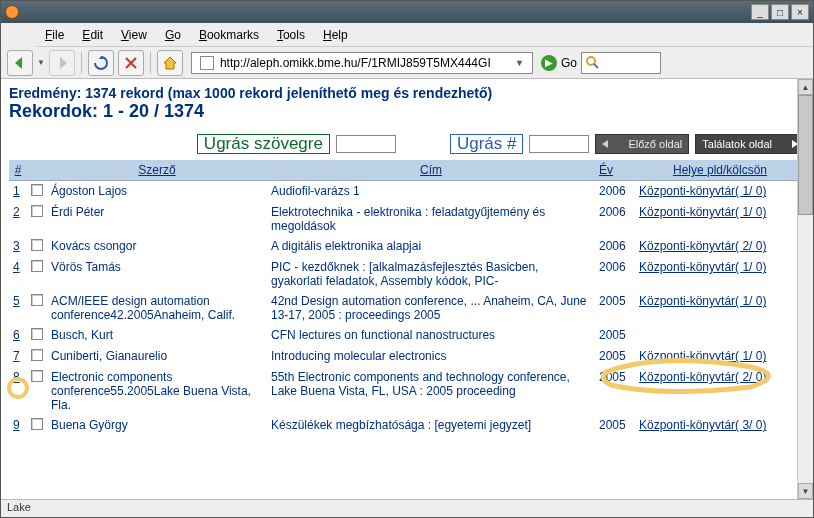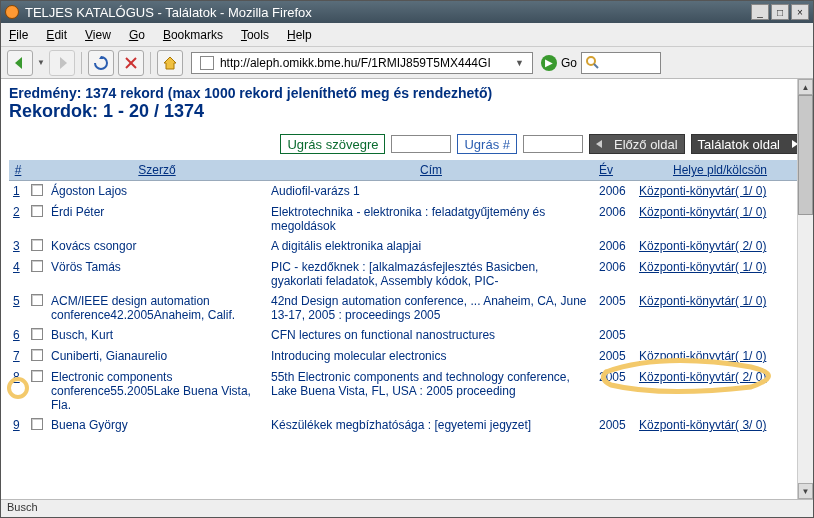--- a/index.html
+++ b/index.html
@@ -2,40 +2,40 @@
 <html><head>
 <meta charset="utf-8">
 <style>
   * { box-sizing: border-box; }
   body { margin: 0; font-family: Arial, sans-serif; font-size: 12px; background: #c0c0c0; }
   .window { width: 814px; height: 518px; background: #eeeeee; border: 1px solid #555; display: flex; flex-direction: column; }
   .titlebar { background: linear-gradient(#5a6d7a, #3e4f5c); color: #fff; height: 22px; display: flex; align-items: center; padding: 0 4px; font-size: 13px; }
   .titlebar-icon { width: 14px; height: 14px; background: #ff9933; border-radius: 50%; margin-right: 6px; border:1px solid #884400;}
   .titlebar-spacer { flex: 1; }
   .win-btn { width: 18px; height: 16px; background: #ddd; border: 1px solid #888; margin-left: 2px; display:flex;align-items:center;justify-content:center;font-size:10px;color:#222;}
-  .menubar { background: #eeeeee; height: 24px; display: flex; align-items: center; padding: 0 8px; border-bottom: 1px solid #ccc; }
+  .menubar { background: #eeeeee; height: 24px; display: flex; align-items: center; padding: 0 8px; border-bottom: 1px solid #ccc; margin-left: 36px; }
   .menu-item { margin-right: 18px; color: #000; }
   .menu-item u { text-decoration: underline; }
   .toolbar { height: 32px; display: flex; align-items: center; padding: 2px 6px; border-bottom: 1px solid #bbb; background:#eee; gap:4px;}
   .tbtn { width: 26px; height: 26px; border:1px solid #aaa; border-radius:3px; display:flex;align-items:center;justify-content:center; background:#f4f4f4;}
   .sep { width:1px; height:22px; background:#bbb; margin:0 2px;}
   .urlbox { flex:0 0 342px; height:22px; border:1px solid #888; background:#fff; display:flex; align-items:center; padding:0 8px; margin:0 4px;}
   .urlbox .pageicon{width:14px;height:14px;border:1px solid #888;background:#fff;margin-right:4px;}
   .urlbox input { border:0; outline:0; flex:1; font-size:12px; }
   .urlbox .dd{font-size:9px;color:#555;margin-left:2px;}
   .go-btn { display:flex; align-items:center; gap:4px; color:#000;}
   .go-circle{width:16px;height:16px;border-radius:50%;background:#3a9a2f;display:flex;align-items:center;justify-content:center;color:#fff;font-size:10px;}
   .search-box{width:80px;height:22px;border:1px solid #888;background:#fff;display:flex;align-items:center;padding:0 4px;}
   .content { flex:1; overflow:auto; background:#fff; position:relative; padding:6px 8px; }
   .result-line { color:#003080; font-weight:bold; font-size:14px; }
   .records-line { color:#003080; font-weight:bold; font-size:18px; margin-bottom:8px;}
   .ctrlbar { display:flex; justify-content:flex-end; align-items:center; gap:6px; margin:12px 0 6px 0;}
-  .pill-btn { height:20px; padding:0 6px; font-size:13px; border:1px solid #555; background:#fff; display:flex;align-items:center;}
+  .pill-btn { height:20px; padding:0 6px; font-size:17px; border:1px solid #555; background:#fff; display:flex;align-items:center;margin-left:48px;}
   .pill-input { width:60px; height:18px; border:1px solid #888;}
-  .nav-btn { height:20px; padding:0 6px; font-size:13px; background:#555; color:#eee; border:1px solid #333; display:flex;align-items:center;gap:12px;}
+  .nav-btn { height:20px; padding:0 6px; font-size:11px; background:#555; color:#eee; border:1px solid #333; display:flex;align-items:center;gap:20px;}
   .nav-btn.next{background:#444;color:#fff;}
   .tri{width:0;height:0;border-top:4px solid transparent;border-bottom:4px solid transparent;}
   .tri.left{border-right:6px solid #ccc;}
   .tri.right{border-left:6px solid #fff;}
   table.results { width:100%; border-collapse:collapse; }
   table.results th { background:#bdd2e6; color:#003080; text-decoration:underline; font-weight:normal; padding:3px 4px; text-align:left; border-bottom:1px solid #9ab;}
   table.results th.num{text-align:center;}
   table.results td { padding:3px 4px; vertical-align:top; color:#003080; }
   table.results td a{color:#003080;text-decoration:underline;}
   table.results td.num{text-align:left;width:18px;}
@@ -47,21 +47,20 @@
   .scrollbar{position:absolute;right:0;top:0;bottom:0;width:16px;background:#eee;border-left:1px solid #ccc;}
   .sb-btn{height:16px;background:#ddd;border:1px solid #aaa;display:flex;align-items:center;justify-content:center;font-size:8px;color:#444;}
   .sb-thumb{height:120px;background:#c8c8c8;border:1px solid #999;margin-top:0;}
 </style>
 </head>
 <body>
 
 <div class="window">
   <div class="titlebar">
     <span class="titlebar-icon"></span>
-    <span>TELJES KATALÓGUS - Találatok - Mozilla Firefox</span>
     <span class="titlebar-spacer"></span>
     <span class="win-btn">_</span>
     <span class="win-btn">□</span>
     <span class="win-btn">×</span>
   </div>
 
   <div class="menubar">
     <span class="menu-item"><u>F</u>ile</span>
     <span class="menu-item"><u>E</u>dit</span>
     <span class="menu-item"><u>V</u>iew</span>
@@ -231,15 +230,15 @@
         </tbody>
     </table>
 
     <div class="highlight-circle" style="left:6px;top:298px;width:22px;height:22px"></div>
     <svg class="highlight-scribble" style="left:600px;top:278px;width:190px;height:40px">
       <path d="M5 15 Q 60 -5 150 10 Q 185 18 150 30 Q 60 40 10 28 Q -2 22 5 15" fill="none" stroke="#f3c96b" stroke-width="5" stroke-linecap="round"></path>
     </svg>
   </div>
 
   <div class="statusbar">
-    <span>Busch</span>
+    <span>Lake</span>
   </div>
 </div>
 
 </body></html>

